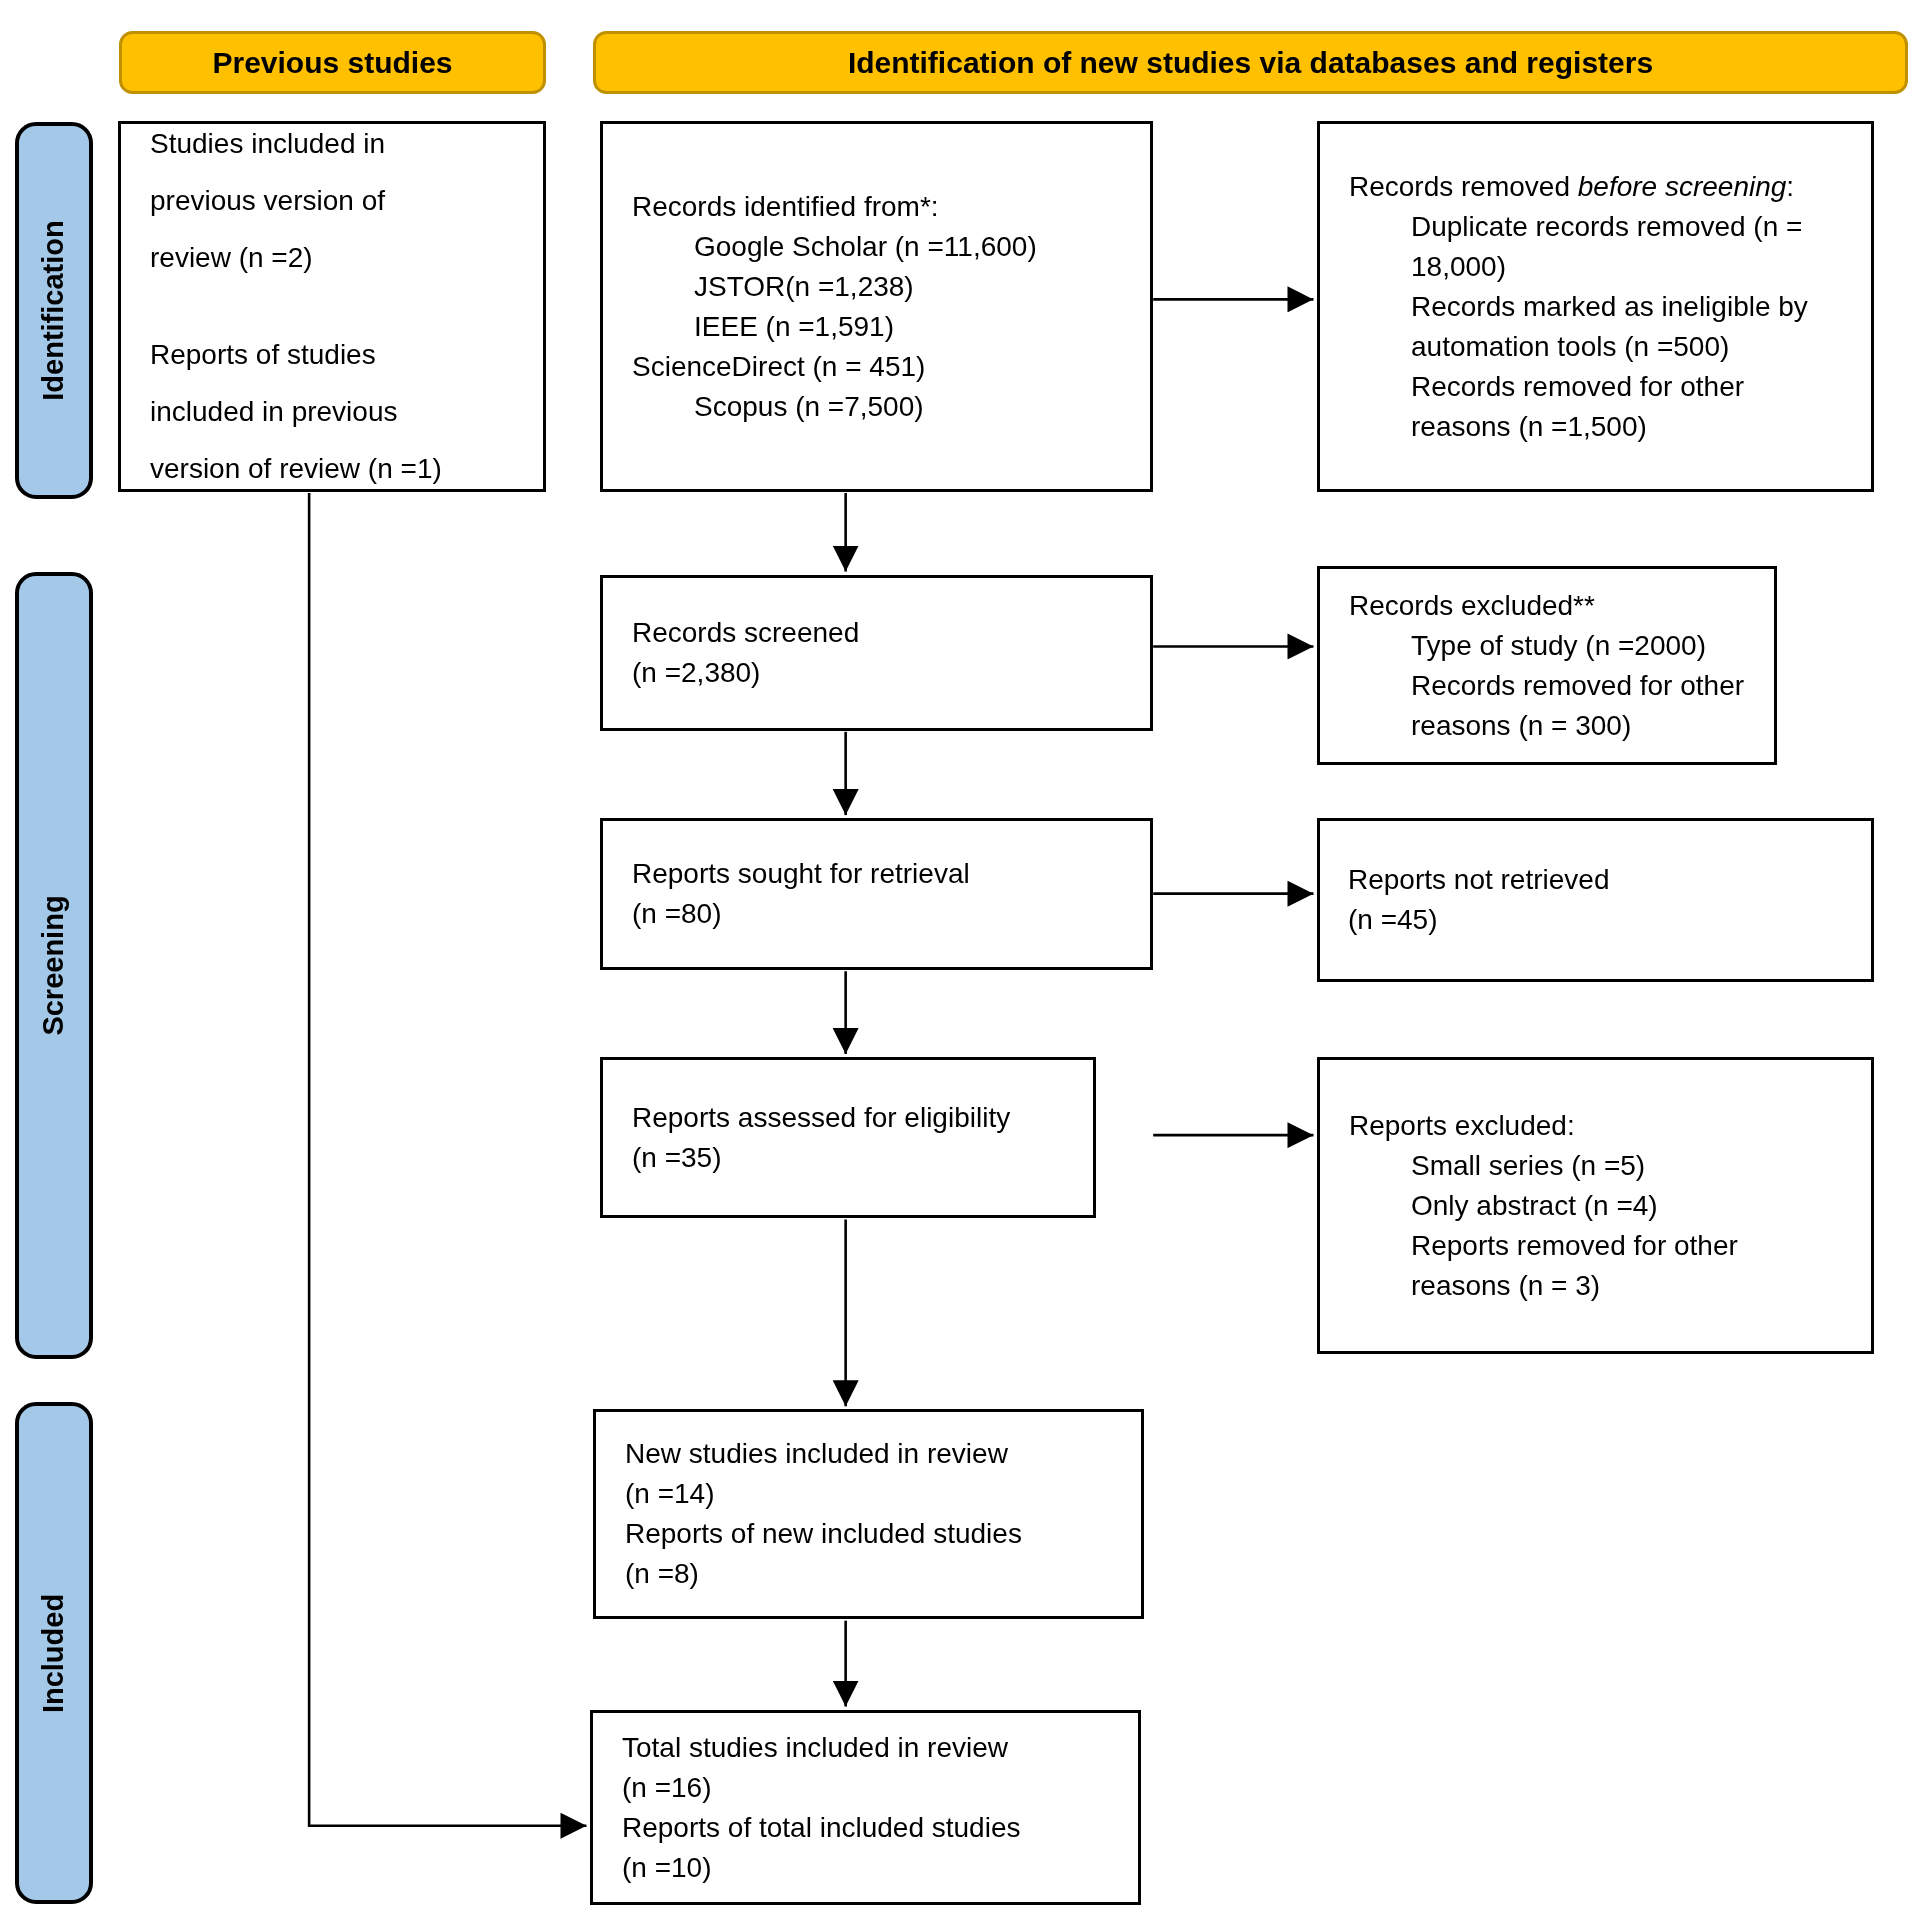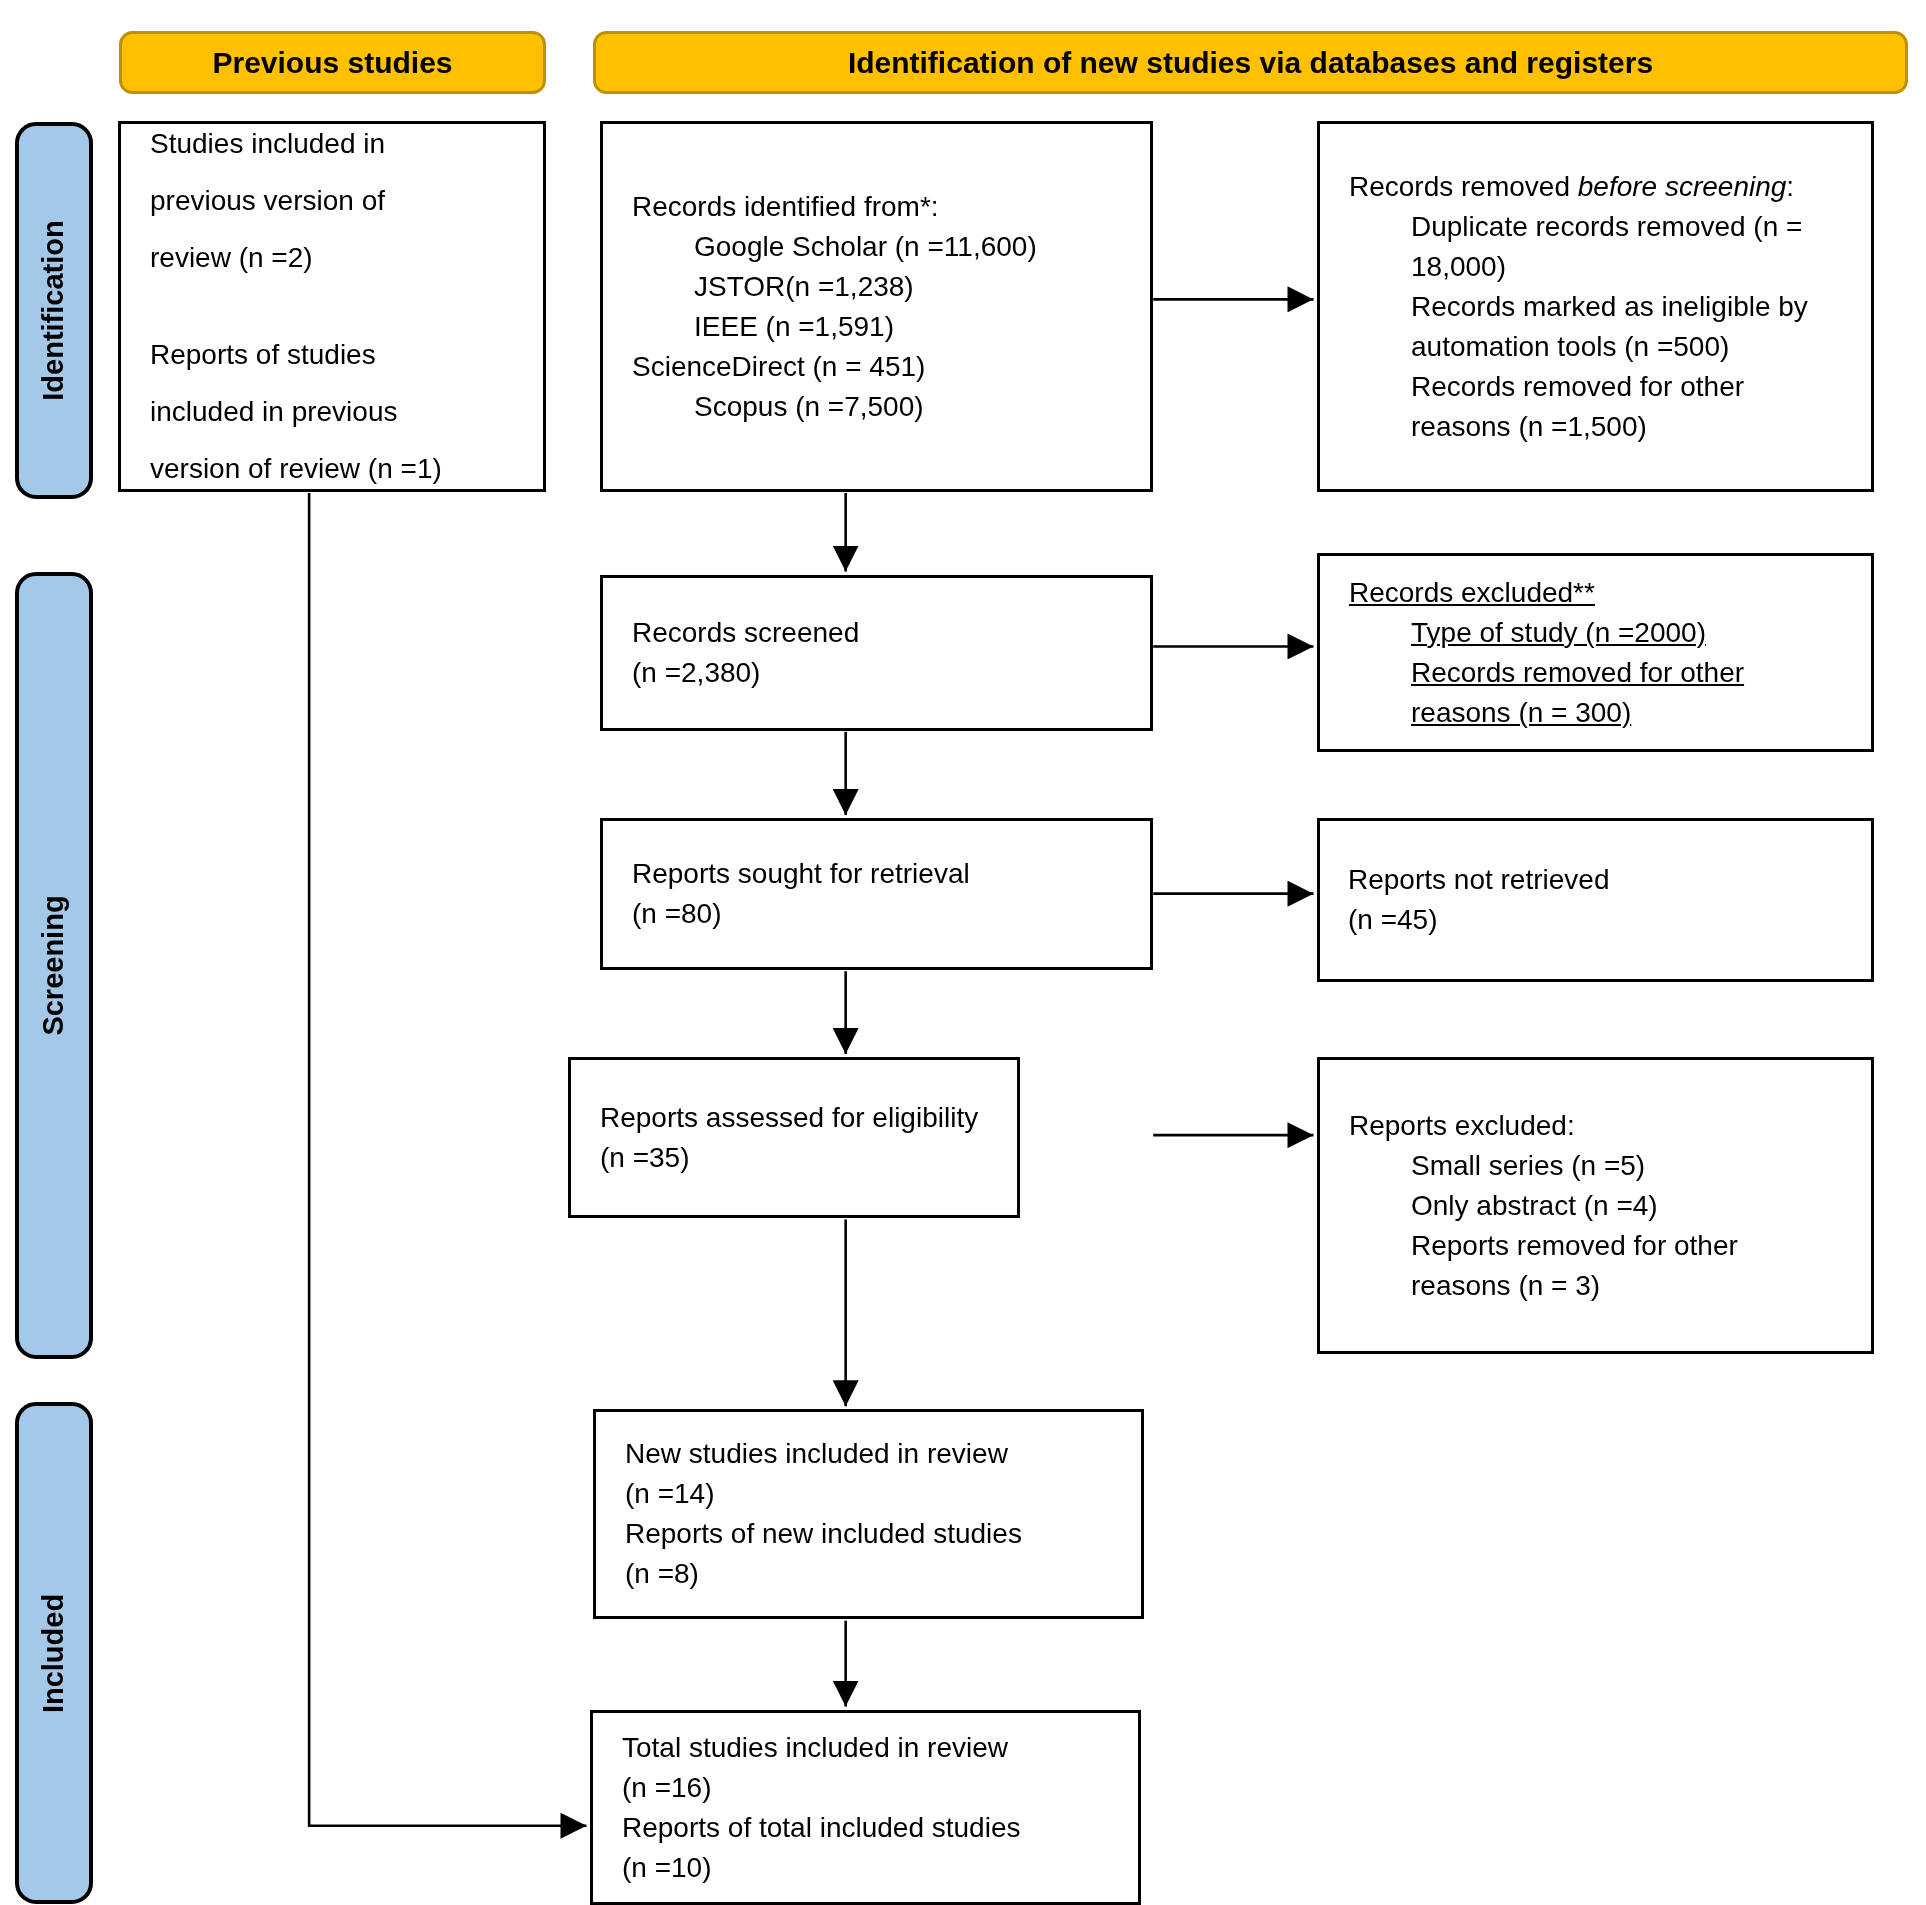--- a/index.html
+++ b/index.html
@@ -88,21 +88,21 @@
   <div class="box" style="left:600px;top:575px;width:553px;height:156px;">
     <div class="line">Records screened</div>
     <div class="line">(n =2,380)</div>
   </div>
 
   <div class="box" style="left:600px;top:818px;width:553px;height:152px;">
     <div class="line">Reports sought for retrieval</div>
     <div class="line">(n =80)</div>
   </div>
 
-  <div class="box" style="left:568px;top:1057px;width:452px;height:161px;">
+  <div class="box" style="left:600px;top:1057px;width:496px;height:161px;">
     <div class="line">Reports assessed for eligibility</div>
     <div class="line">(n =35)</div>
   </div>
 
   <div class="box" style="left:593px;top:1409px;width:551px;height:210px;">
     <div class="line">New studies included in review</div>
     <div class="line">(n =14)</div>
     <div class="line">Reports of new included studies</div>
     <div class="line">(n =8)</div>
   </div>
@@ -117,21 +117,21 @@
   <div class="box" style="left:1317px;top:121px;width:557px;height:371px;">
     <div class="line"><span>Records removed </span><em>before screening</em><span>:</span></div>
     <div class="line indent">Duplicate records removed (n =</div>
     <div class="line indent">18,000)</div>
     <div class="line indent">Records marked as ineligible by</div>
     <div class="line indent">automation tools (n =500)</div>
     <div class="line indent">Records removed for other</div>
     <div class="line indent">reasons (n =1,500)</div>
   </div>
 
-  <div class="box" style="left:1317px;top:553px;width:557px;height:199px;text-decoration:underline;">
+  <div class="box" style="left:1317px;top:566px;width:460px;height:199px;">
     <div class="line">Records excluded**</div>
     <div class="line indent">Type of study (n =2000)</div>
     <div class="line indent">Records removed for other</div>
     <div class="line indent">reasons (n = 300)</div>
   </div>
 
   <div class="box" style="left:1317px;top:818px;width:557px;height:164px;padding-left:28px;">
     <div class="line">Reports not retrieved</div>
     <div class="line">(n =45)</div>
   </div>

